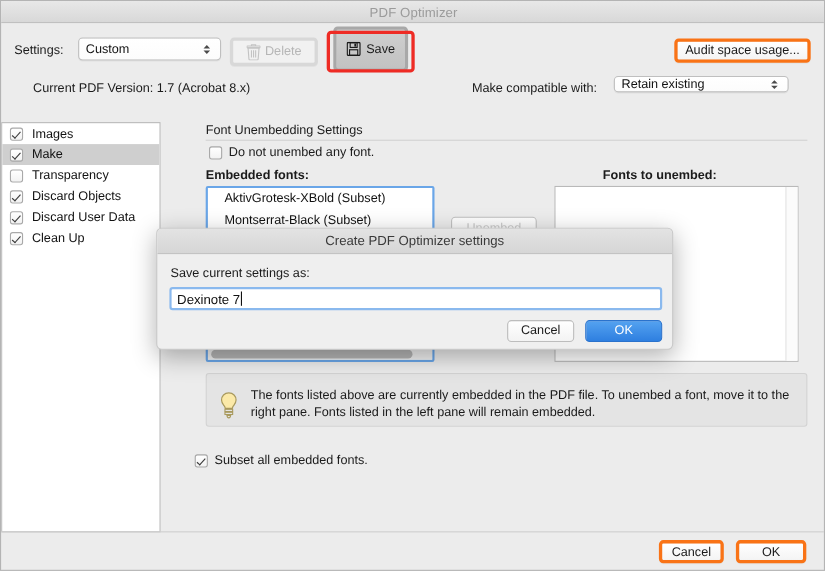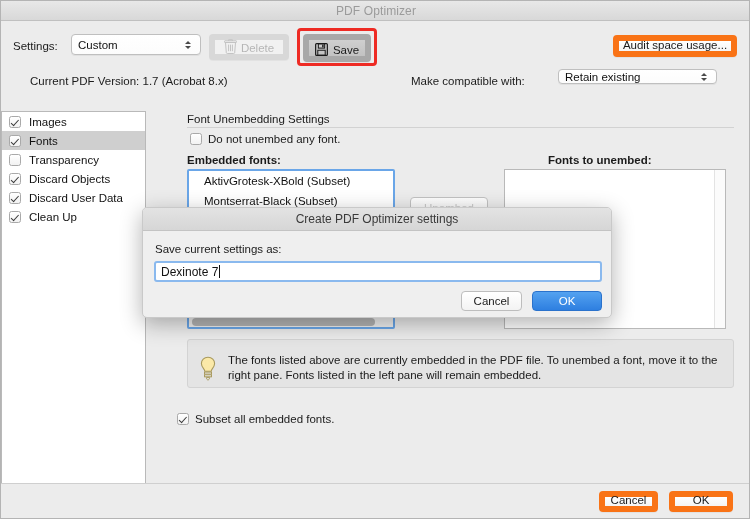--- a/index.html
+++ b/index.html
@@ -67,25 +67,25 @@
     width: 0; height: 0;
     border-left: 3.2px solid transparent;
     border-right: 3.2px solid transparent;
   }
   .popup .chev i.up   { border-bottom: 3.6px solid #4a4a4a; }
   .popup .chev i.down { border-top: 3.6px solid #4a4a4a; }
 
   .btn {
     position: absolute;
     background: linear-gradient(#ffffff, #f4f4f4);
-    border: 6px solid #f97316;
+    border: 3px solid #f97316;
     border-radius: 4px;
     font-size: 11.5px;
     color: #1a1a1a;
-    display: flex; align-items: flex-end; justify-content: center;
+    display: flex; align-items: center; justify-content: center;
     white-space: nowrap;
     box-shadow: 0 1px 0 rgba(0,0,0,.04);
   }
   .btn.disabled { color: #b6b6b6; background: #f1f1f1; border-color: #d8d8d8; }
 
   
   .cb {
     width: 12px; height: 12px;
     border: 1px solid #a9a9a9;
     border-radius: 2.5px;
@@ -103,37 +103,37 @@
     border-width: 0 1.4px 1.4px 0;
     transform: rotate(42deg);
   }
 
   
   #settings-label { position: absolute; left: 12px; top: 39px; }
   #settings-popup { left: 70px; top: 33px; width: 130px; height: 21px; }
 
   #delete-btn { left: 208px; top: 33px; width: 80px; height: 26px; gap: 4px; }
   #save-btn {
-    left: 302px; top: 33px; width: 68px; height: 28px;
+    left: 302px; top: 23px; width: 68px; height: 41px;
     background: linear-gradient(#cfcfcf, #c2c2c2);
     border-color: #a8a8a8;
     gap: 5px;
   }
   #save-highlight {
     position: absolute;
     left: 296px; top: 27px;
     width: 80px; height: 38px;
     border: 3px solid #ee2b24;
     border-radius: 4px;
     pointer-events: none;
   }
   #audit-btn { left: 612px; top: 34px; width: 124px; height: 22px; }
 
   #pdfversion { position: absolute; left: 29px; top: 74px; }
-  #compat-label { position: absolute; left: 410px; top: 74px; }
+  #compat-label { position: absolute; left: 428px; top: 74px; }
   #compat-popup { left: 557px; top: 68px; width: 159px; height: 15px; }
 
   
   #sidebar {
     position: absolute;
     left: 0; top: 110px;
     width: 145px; height: 373px;
     background: #fff;
     border: 1px solid #b9b9b9;
     overflow: hidden;
@@ -363,21 +363,21 @@
       </span>
   </div>
 
   <div id="sidebar">
     <div class="side-item">
       <span class="cb on"></span>
       <span>Images</span>
     </div>
     <div class="side-item sel">
       <span class="cb on"></span>
-      <span>Fonts</span>
+      <span>Make</span>
     </div>
     <div class="side-item">
       <span class="cb"></span>
       <span>Transparency</span>
     </div>
     <div class="side-item">
       <span class="cb on"></span>
       <span>Discard Objects</span>
     </div>
     <div class="side-item">

